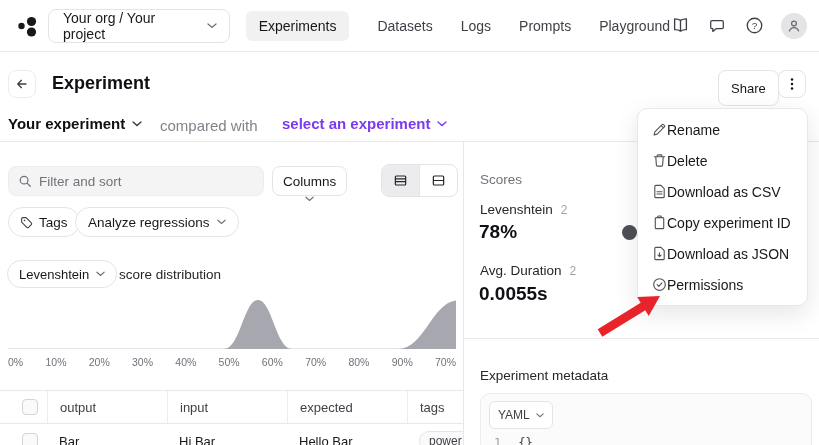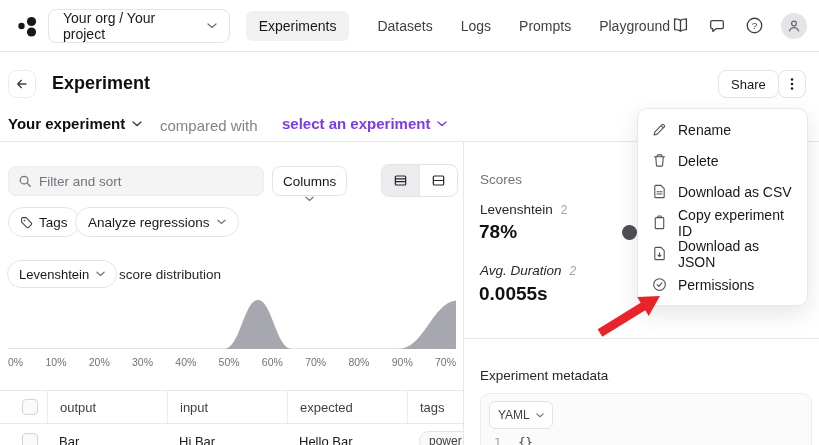--- a/index.html
+++ b/index.html
@@ -21,21 +21,21 @@
   .avatar { width:26px; height:26px; border-radius:50%; background:#e4e4e7; display:flex; align-items:center; justify-content:center; cursor:pointer; }
 
   
   .back-btn { position:absolute; left:8px; top:70px; width:28px; height:28px; border:1px solid #ececee; border-radius:8px;
               background:#fff; display:flex; align-items:center; justify-content:center; color:#3f3f46; cursor:pointer; }
   .page-title { position:absolute; left:52px; top:73px; font-size:18px; font-weight:700; color:#101014; }
   .diff-pill { position:absolute; left:638px; top:70px; width:73px; height:28px; border:1px solid #e4e4e7; border-radius:8px;
                display:flex; align-items:center; gap:7px; padding:0 9px; font-size:13px; color:#18181b; background:#fff; cursor:pointer; }
   .toggle-track { width:30px; height:17px; border-radius:999px; background:#dcdce1; position:relative; }
   .toggle-knob { position:absolute; left:2px; top:2px; width:13px; height:13px; border-radius:50%; background:#fff; box-shadow:0 1px 2px rgba(0,0,0,.18); }
-  .share-btn { position:absolute; left:718px; top:70px; height:28px; padding:0 12px; border:1px solid #e4e4e7; border-radius:8px;
+  .share-btn { position:absolute; left:718px; top:70px; height:36px; padding:0 12px; border:1px solid #e4e4e7; border-radius:8px;
                background:#fff; font-size:13px; color:#18181b; display:flex; align-items:center; cursor:pointer; }
   .kebab-btn { position:absolute; left:778px; top:70px; width:28px; height:28px; border:1px solid #e4e4e7; border-radius:8px;
                background:#fff; display:flex; align-items:center; justify-content:center; color:#18181b; cursor:pointer; }
 
   
   .sub-primary { position:absolute; left:8px; top:115px; font-size:15px; font-weight:700; color:#101014;
                  display:flex; align-items:center; gap:7px; cursor:pointer; }
   .sub-connector { position:absolute; left:160px; top:117px; font-size:15px; color:#82828b; }
   .sub-secondary { position:absolute; left:282px; top:115px; font-size:15px; font-weight:700; color:#7c3aed;
                    display:flex; align-items:center; gap:7px; cursor:pointer; }
@@ -93,21 +93,21 @@
   .code-box { position:absolute; left:480px; top:393px; width:332px; height:60px; background:#fbfbfc; border:1px solid #ececee; border-radius:10px; padding:7px 8px; }
   .yaml-btn { display:inline-flex; align-items:center; gap:6px; height:28px; padding:0 8px; border:1px solid #e4e4e7; border-radius:6px;
               background:#fff; font-size:12px; color:#3f3f46; cursor:pointer; }
   .code-line { margin-top:7px; display:flex; gap:17px; font-family:"DejaVu Sans Mono","Liberation Mono",monospace; font-size:12px; }
   .code-line .ln { color:#a1a1aa; padding-left:5px; }
   .code-line .code { color:#3f3f46; }
 
   
   .menu { position:absolute; left:637px; top:108px; width:171px; background:#fff; border:1px solid #e8e8ea; border-radius:10px;
           box-shadow:0 8px 24px rgba(0,0,0,.10); padding:5px 0; z-index:20; }
-  .menu-item { height:31px; display:flex; align-items:center; gap:11px; padding:0 14px; font-size:14px; color:#18181b; cursor:pointer; }
+  .menu-item { height:31px; display:flex; align-items:center; padding:0 14px; font-size:14px; color:#18181b; cursor:pointer; }
   .menu-icon { width:15px; height:15px; color:#52525b; display:flex; align-items:center; justify-content:center; }
 
   .annotation-arrow { position:absolute; left:0; top:0; z-index:30; pointer-events:none; }
   .chev { flex:0 0 auto; }
   svg { display:block; }
 </style>
 </head>
 <body>
 
 <div class="page">
@@ -297,21 +297,21 @@
   <div class="scores-title">Scores</div>
 
   <div class="metric-name" style="left:480px; top:202px;">
     <span>Levenshtein</span>
     <span class="metric-count">2</span>
   </div>
   <div class="metric-value" style="left:479px; top:221px;">78%</div>
 
   <div class="score-dot"></div>
 
-  <div class="metric-name" style="left:480px; top:263px;font-style:italic;">
+  <div class="metric-name" style="left:480px; top:263px;">
     <span>Avg. Duration</span>
     <span class="metric-count">2</span>
   </div>
   <div class="metric-value" style="left:479px; top:283px;">0.0055s</div>
 
   <div class="hdiv divider-scores"></div>
 
   <div class="meta-title">Experiment metadata</div>
   <div class="code-box">
     <span class="yaml-btn">

